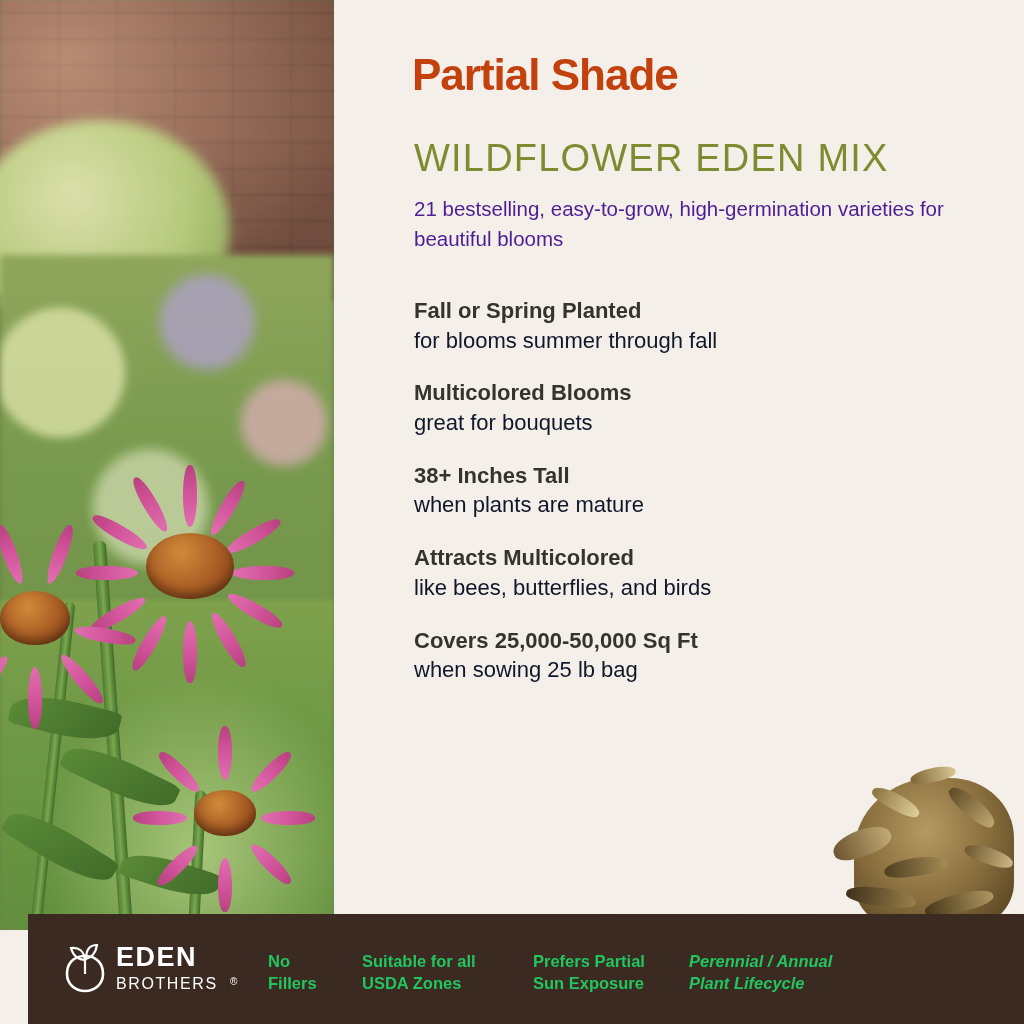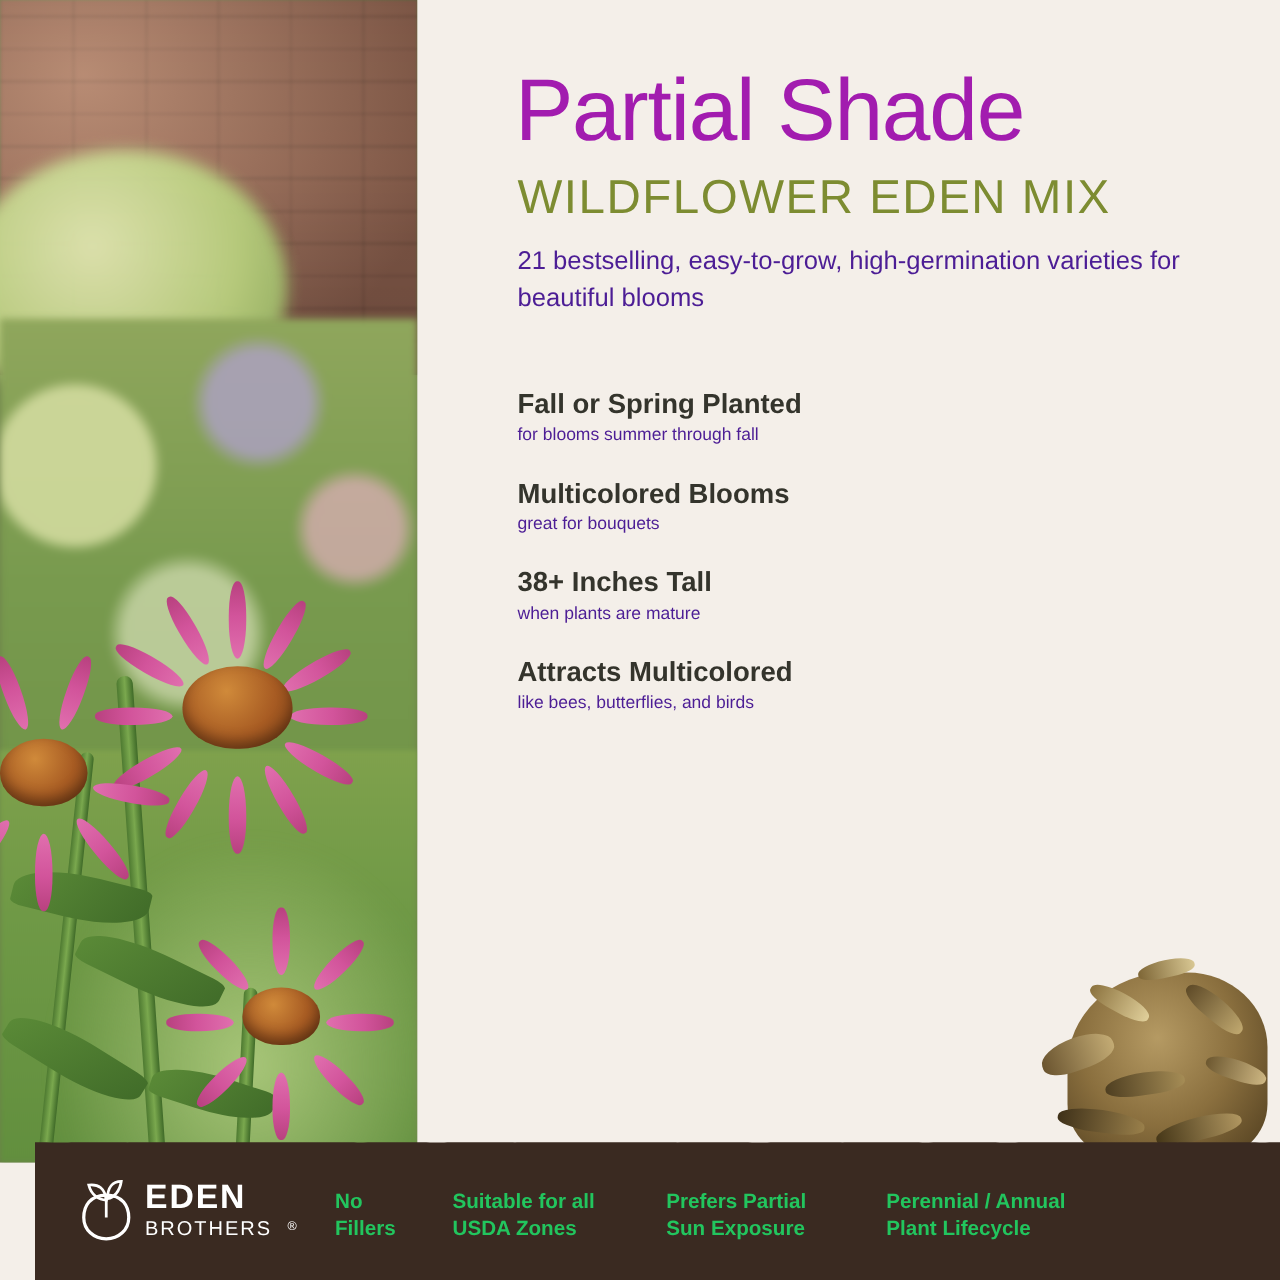--- a/index.html
+++ b/index.html
@@ -120,23 +120,23 @@
     top: 0;
     width: 690px;
     height: 930px;
     background: #f4efe9;
   }
   .headline {
     position: absolute;
     left: 78px;
     top: 52px;
     width: 580px;
-    font-size: 70px;
-    font-weight: normal;
-    color: #a21caf;
+    font-size: 44px;
+    font-weight: bold;
+    color: #c2410c;
     letter-spacing: -1px;
     line-height: 1.05;
   }
   .subhead {
     position: absolute;
     left: 80px;
     top: 138px;
     width: 600px;
     font-size: 38px;
     color: #7d8c31;
@@ -153,31 +153,30 @@
     line-height: 1.45;
   }
   .features {
     position: absolute;
     left: 80px;
     top: 296px;
     width: 580px;
   }
   .feature {
     margin-bottom: 23px;
-    margin-top: 12px;
   }
   .feature-title {
     font-size: 22px;
     font-weight: bold;
     color: #34342c;
     line-height: 1.35;
   }
   .feature-sub {
-    font-size: 14px;
-    color: #4c1d95;
+    font-size: 22px;
+    color: #0f172a;
     line-height: 1.35;
   }
 
   
   .footer {
     position: absolute;
     left: 0;
     bottom: 0;
     width: 1024px;
     height: 110px;
@@ -234,21 +233,21 @@
     position: absolute;
     top: 36px;
     color: #22c55e;
     font-size: 16.5px;
     font-weight: bold;
     line-height: 1.35;
   }
   .fact-0 { left: 240px; width: 90px; }
   .fact-1 { left: 334px; width: 160px; }
   .fact-2 { left: 505px; width: 165px; }
-  .fact-3 { left: 681px; width: 185px; }
+  .fact-3 { left: 661px; width: 185px; font-style: italic; }
 
   
   .seeds {
     position: absolute;
     right: 0;
     bottom: 96px;
     width: 200px;
     height: 190px;
     overflow: hidden;
   }
@@ -341,20 +340,24 @@
         <div class="feature-sub">great for bouquets</div>
       </div>
       <div class="feature">
         <div class="feature-title">38+ Inches Tall</div>
         <div class="feature-sub">when plants are mature</div>
       </div>
       <div class="feature">
         <div class="feature-title">Attracts Multicolored</div>
         <div class="feature-sub">like bees, butterflies, and birds</div>
       </div>
+      <div class="feature">
+        <div class="feature-title">Covers 25,000-50,000 Sq Ft</div>
+        <div class="feature-sub">when sowing 25 lb bag</div>
+      </div>
     </div>
   </div>
 
   <div class="seeds">
     <div class="seed" style="left:30px; top:40px; width:160px; height:150px; border-radius:50% 40% 30% 30%; background: radial-gradient(ellipse at 45% 35%, #b59a63, #8a6f3e 50%, #4d3b1d 100%);"></div>
     <div class="seed" style="left:8px; top:92px; width:60px; height:26px; transform:rotate(-20deg); background:linear-gradient(90deg,#6b5530,#c3ab74);"></div>
     <div class="seed" style="left:46px; top:56px; width:52px; height:16px; transform:rotate(28deg); background:linear-gradient(90deg,#8c733f,#e0cf9a);"></div>
     <div class="seed" style="left:86px; top:30px; width:46px; height:14px; transform:rotate(-12deg); background:linear-gradient(90deg,#7e6636,#d8c793);"></div>
     <div class="seed" style="left:120px; top:60px; width:56px; height:18px; transform:rotate(40deg); background:linear-gradient(90deg,#5f4b28,#bfa76e);"></div>
     <div class="seed" style="left:60px; top:120px; width:64px; height:18px; transform:rotate(-8deg); background:linear-gradient(90deg,#4f3f21,#a58c55);"></div>

